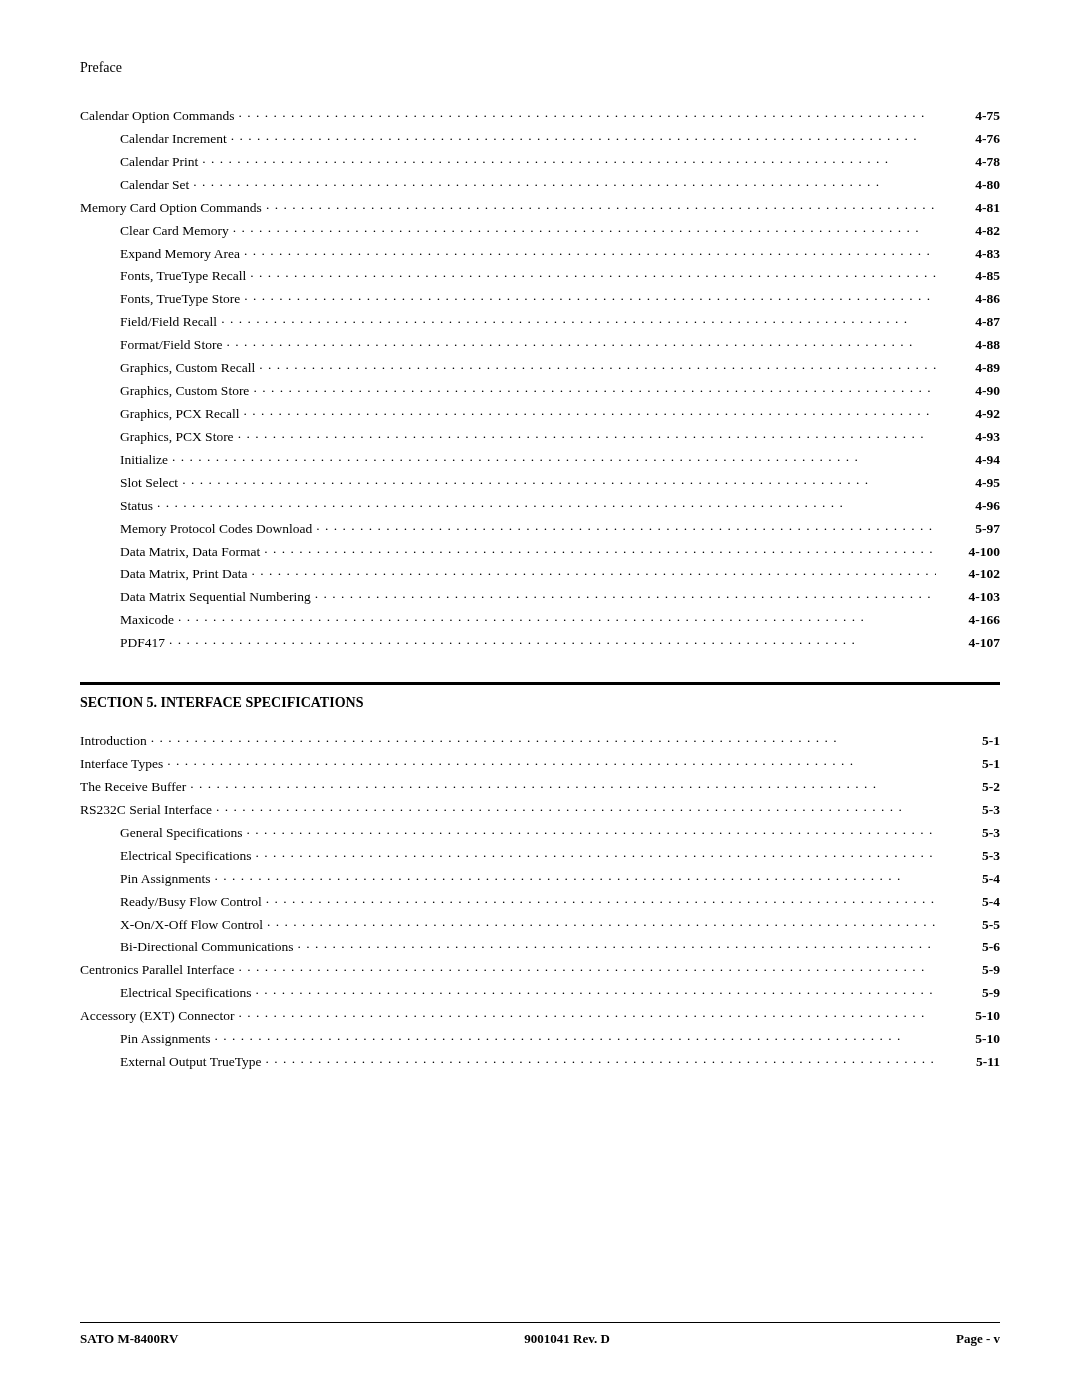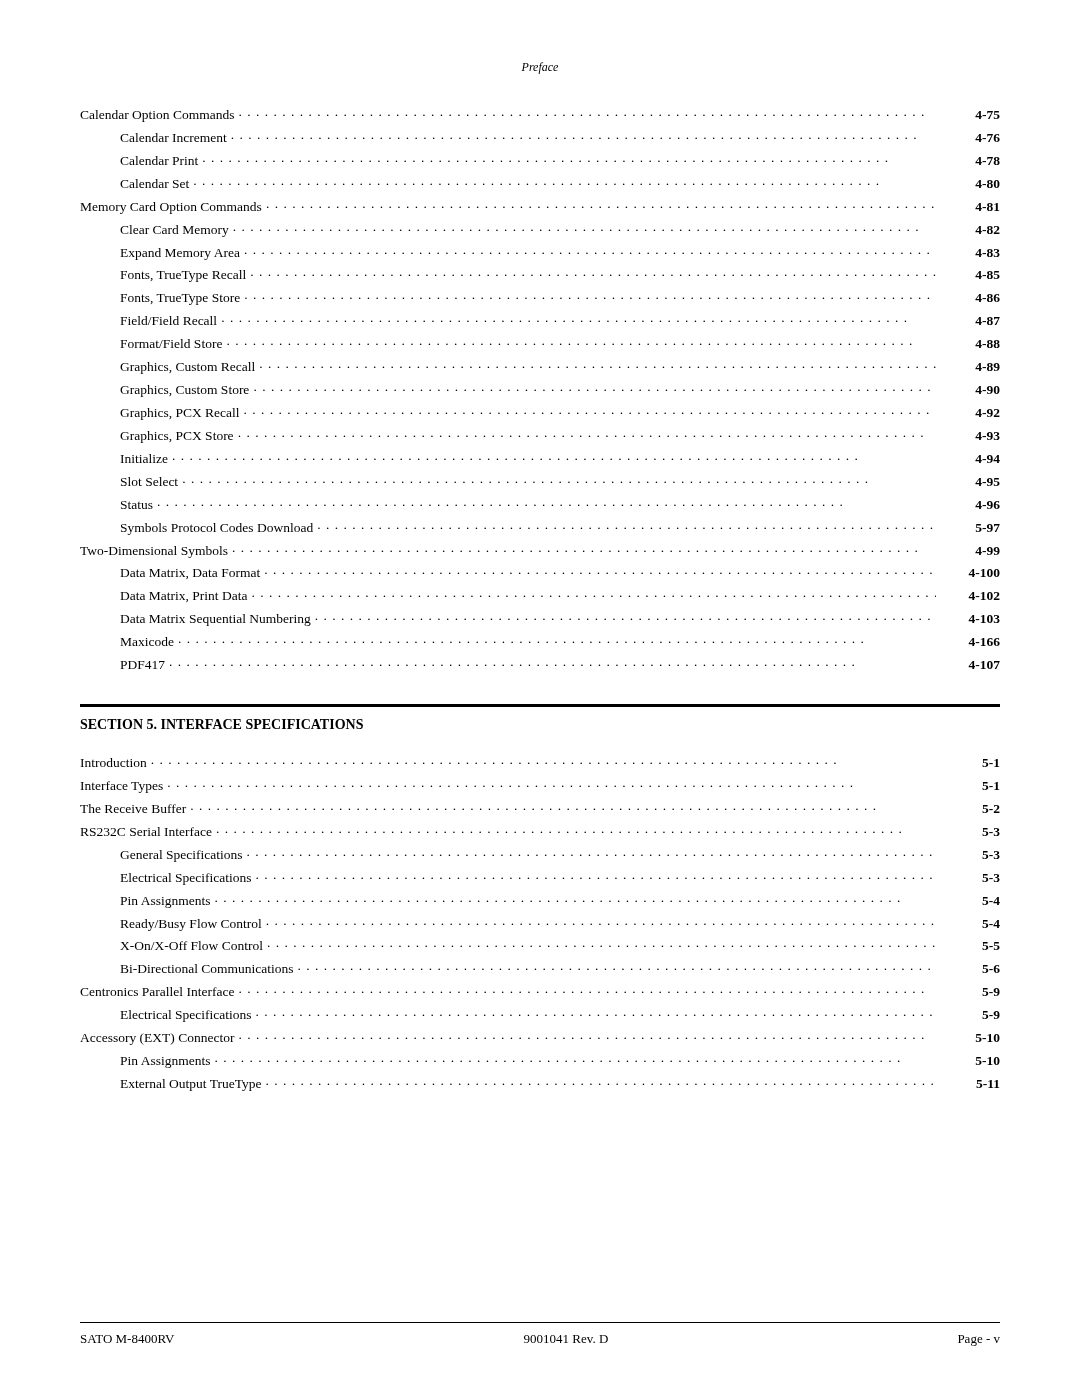--- a/index.html
+++ b/index.html
@@ -12,24 +12,23 @@
       min-height: 1397px;
       position: relative;
     }
     .page {
       width: 1080px;
       min-height: 1397px;
       padding: 60px 80px 60px 80px;
       position: relative;
     }
     .header {
-      text-align: center;
-      font-size: 12px;
+      text-align: left;
+      font-size: 14px;
       margin-bottom: 30px;
-      font-style: italic;
     }
     .toc-entry {
       display: flex;
       align-items: baseline;
       margin-bottom: 2px;
       font-size: 13.5px;
       line-height: 1.55;
     }
     .toc-entry.level1 {
       padding-left: 0px;
@@ -72,20 +71,21 @@
     .footer {
       position: absolute;
       bottom: 50px;
       left: 80px;
       right: 80px;
       display: flex;
       justify-content: space-between;
       font-size: 13px;
       border-top: 1px solid #000;
       padding-top: 8px;
+      font-weight: bold;
     }
     
     .dots::before {
       content: ". . . . . . . . . . . . . . . . . . . . . . . . . . . . . . . . . . . . . . . . . . . . . . . . . . . . . . . . . . . . . . . . . . . . . . . . . . . . . . .";
       letter-spacing: 1px;
     }
   </style>
 </head>
 <body>
 
@@ -180,28 +180,23 @@
         <span class="toc-label">Slot Select</span>
         <span class="toc-dots dots"></span>
         <span class="toc-page">4-95</span>
       </div>
       <div class="toc-entry level2">
         <span class="toc-label">Status</span>
         <span class="toc-dots dots"></span>
         <span class="toc-page">4-96</span>
       </div>
       <div class="toc-entry level2">
-        <span class="toc-label">Symbols Protocol Codes Download</span>
+        <span class="toc-label">Memory Protocol Codes Download</span>
         <span class="toc-dots dots"></span>
         <span class="toc-page">5-97</span>
-      </div>
-      <div class="toc-entry level1">
-        <span class="toc-label">Two-Dimensional Symbols</span>
-        <span class="toc-dots dots"></span>
-        <span class="toc-page">4-99</span>
       </div>
       <div class="toc-entry level2">
         <span class="toc-label">Data Matrix, Data Format</span>
         <span class="toc-dots dots"></span>
         <span class="toc-page">4-100</span>
       </div>
       <div class="toc-entry level2">
         <span class="toc-label">Data Matrix, Print Data</span>
         <span class="toc-dots dots"></span>
         <span class="toc-page">4-102</span>

